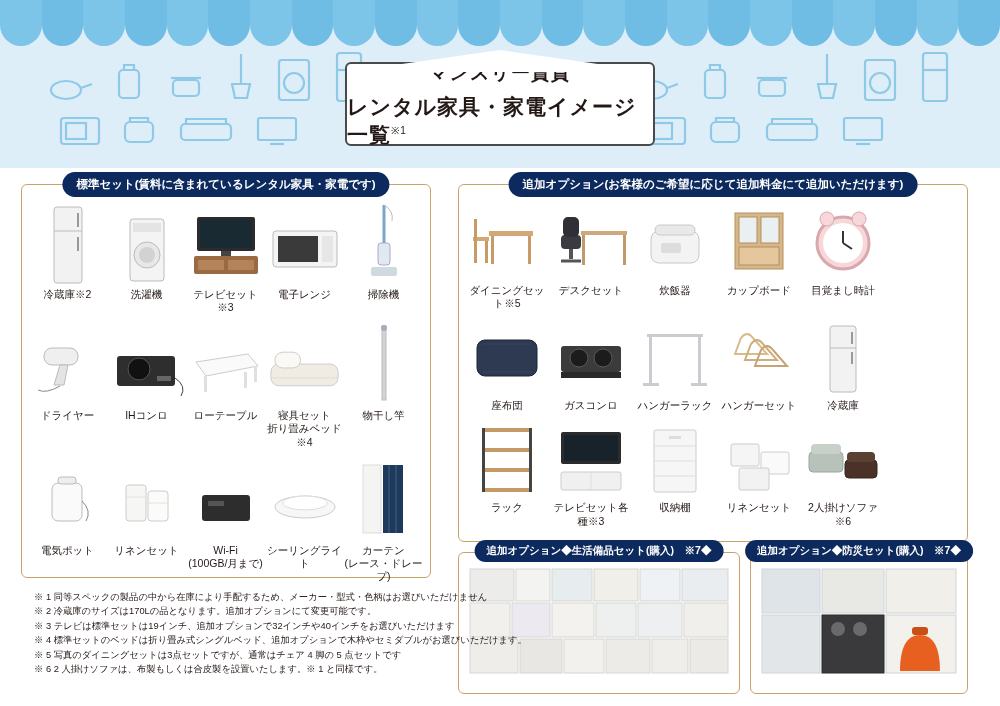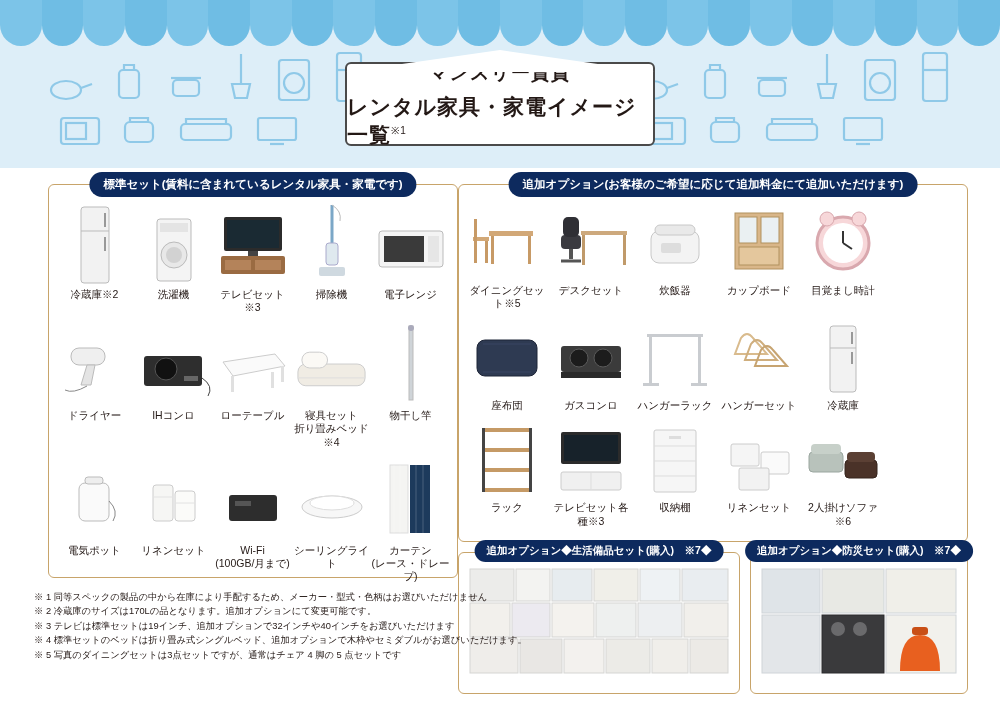--- a/index.html
+++ b/index.html
@@ -49,21 +49,21 @@
   .panel {
     position:absolute; border:1.5px solid #c8a46a; border-radius:6px; background:#fff;
   }
   .panel-title {
     position:absolute; top:-13px; left:50%; transform:translateX(-50%);
     background:#0d2a5e; color:#fff; font-size:11.5px; font-weight:bold;
     padding:5px 14px; border-radius:13px; white-space:nowrap;
   }
   .panel-title.small { font-size:10.5px; padding:4px 12px; }
 
-  #panel-standard { left:48px; top:184px; width:410px; height:394px; }
+  #panel-standard { left:21px; top:184px; width:410px; height:394px; }
   #panel-option   { left:458px; top:184px; width:510px; height:358px; }
   #panel-living   { left:458px; top:552px; width:282px; height:142px; }
   #panel-disaster { left:750px; top:552px; width:218px; height:142px; }
 
   
   .grid { display:flex; flex-wrap:wrap; padding:14px 6px 0 6px; }
   .cell { text-align:center; }
   .cell .img { display:flex; align-items:flex-end; justify-content:center; }
   .cell .lbl {
     font-size:10.5px; line-height:1.25; margin-top:3px; color:#231815; white-space:pre-line;
@@ -252,39 +252,39 @@
             <rect x="6" y="51" width="64" height="18" rx="2" fill="#9a6b42"></rect>
             <rect x="10" y="55" width="26" height="10" fill="#b4835a"></rect>
             <rect x="40" y="55" width="26" height="10" fill="#b4835a"></rect>
           </svg>
       </div>
       <div class="lbl">テレビセット※3</div>
     </div>
 
     <div class="cell">
       <div class="img">
+        <svg width="76" height="80" viewBox="0 0 76 80">
+            <rect x="6" y="26" width="64" height="36" rx="3" fill="#f4f4f4" stroke="#bbb"></rect>
+            <rect x="11" y="31" width="40" height="26" fill="#3a3a3a"></rect>
+            <rect x="55" y="31" width="11" height="26" fill="#e6e6e6"></rect>
+          </svg>
+      </div>
+      <div class="lbl">電子レンジ</div>
+    </div>
+
+    <div class="cell">
+      <div class="img">
         <svg width="50" height="84" viewBox="0 0 50 84">
             <path d="M25 4 v40" stroke="#7ba7c7" stroke-width="3" fill="none"></path>
             <rect x="19" y="42" width="12" height="22" rx="3" fill="#dfe9ef" stroke="#aac"></rect>
             <rect x="12" y="66" width="26" height="9" rx="2" fill="#cfd9e0"></rect>
             <path d="M25 4 q10 6 8 16" stroke="#bbb" fill="none"></path>
           </svg>
       </div>
       <div class="lbl">掃除機</div>
-    </div>
-
-    <div class="cell">
-      <div class="img">
-        <svg width="76" height="80" viewBox="0 0 76 80">
-            <rect x="6" y="26" width="64" height="36" rx="3" fill="#f4f4f4" stroke="#bbb"></rect>
-            <rect x="11" y="31" width="40" height="26" fill="#3a3a3a"></rect>
-            <rect x="55" y="31" width="11" height="26" fill="#e6e6e6"></rect>
-          </svg>
-      </div>
-      <div class="lbl">電子レンジ</div>
     </div>
 
     <div class="cell">
       <div class="img">
         <svg width="76" height="80" viewBox="0 0 76 80">
             <rect x="14" y="22" width="34" height="17" rx="8" fill="#efefef" stroke="#bbb"></rect>
             <path d="M30 39 l-6 20 h10 l4 -20 z" fill="#e4e4e4" stroke="#bbb"></path>
             <path d="M30 60 q-14 8 -22 4" stroke="#888" fill="none"></path>
           </svg>
       </div>
@@ -641,13 +641,14 @@
     </svg>
   </div>
 </div>
 
 <div class="notes">
   <div>※ 1 同等スペックの製品の中から在庫により手配するため、メーカー・型式・色柄はお選びいただけません</div>
   <div>※ 2 冷蔵庫のサイズは170Lの品となります。追加オプションにて変更可能です。</div>
   <div>※ 3 テレビは標準セットは19インチ、追加オプションで32インチや40インチをお選びいただけます</div>
   <div>※ 4 標準セットのベッドは折り畳み式シングルベッド、追加オプションで木枠やセミダブルがお選びいただけます。</div>
   <div>※ 5 写真のダイニングセットは3点セットですが、通常はチェア 4 脚の 5 点セットです</div>
+  <div>※ 6 2 人掛けソファは、布製もしくは合皮製を設置いたします。※ 1 と同様です。</div>
 </div>
 
 </body></html>

